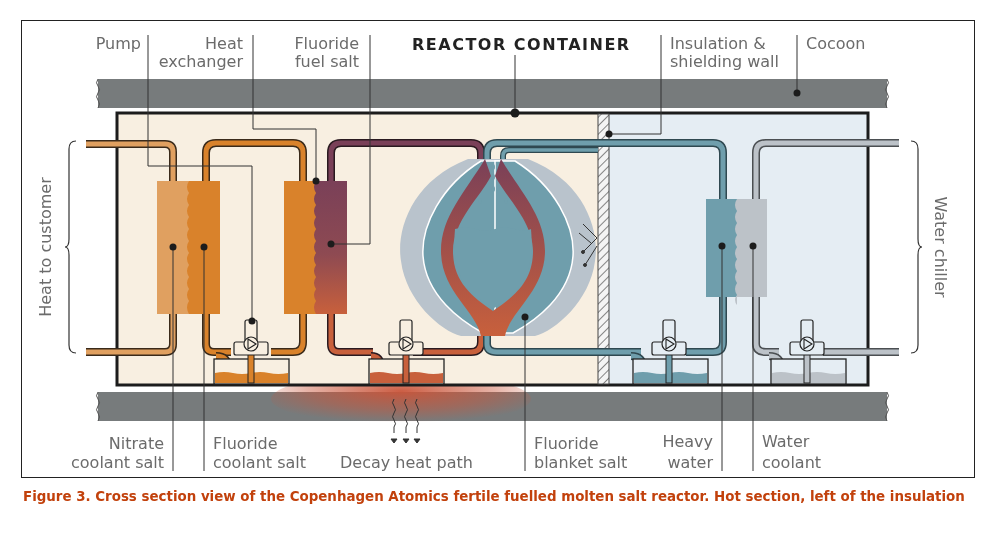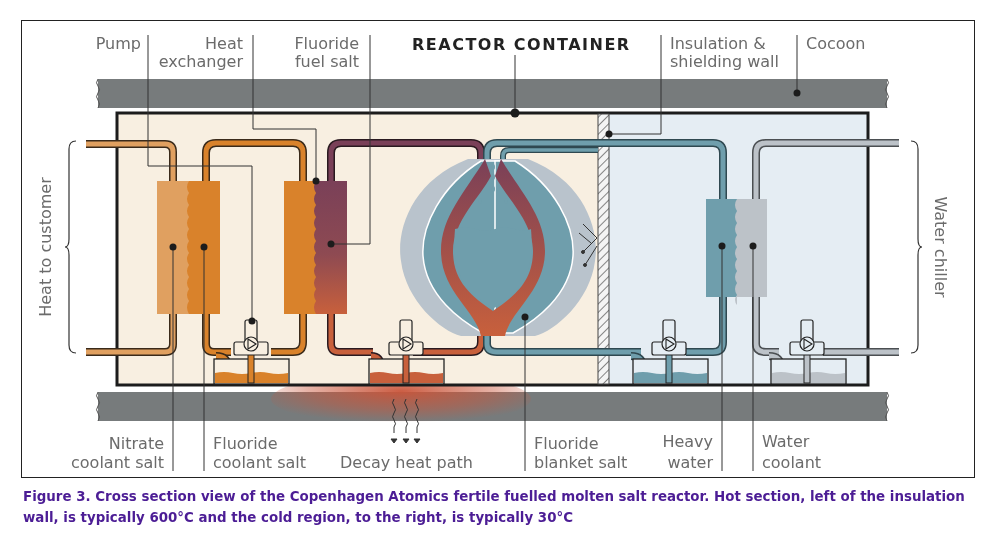--- a/index.html
+++ b/index.html
@@ -5,21 +5,21 @@
   html, body { margin:0; padding:0; background:#ffffff; }
   body { width:997px; height:533px; position:relative; overflow:hidden;
          font-family:"Liberation Sans", sans-serif; }
   #frame { position:absolute; left:21px; top:20px; width:954px; height:458px;
            border:1.5px solid #222; box-sizing:border-box; background:#fff; }
   #diagram { position:absolute; left:0; top:0; }
   .lbl { font-family:"DejaVu Sans", sans-serif; font-size:16px; fill:#6b6b6b; }
   .title { font-family:"DejaVu Sans", sans-serif; font-size:16px; fill:#222; letter-spacing:1.5px; font-weight:bold; }
   #caption { position:absolute; left:23px; top:486px; width:960px;
              font-family:"DejaVu Sans", sans-serif; font-weight:bold; font-size:13.4px;
-             line-height:21px; color:#4c1d95; }
+             line-height:21px; color:#c2410c; }
 </style>
 </head>
 <body>
 
 <div id="frame">
 <svg id="diagram" width="954" height="458" viewBox="21 20 954 458">
   <defs>
     <linearGradient id="fuelGrad" x1="0" y1="0" x2="0" y2="1">
       <stop offset="0" stop-color="#7a4058"></stop>
       <stop offset="0.55" stop-color="#8e4a52"></stop>
@@ -252,14 +252,13 @@
   <text class="lbl" x="533" y="467">blanket salt</text>
   <text class="lbl" x="712" y="446" text-anchor="end">Heavy</text>
   <text class="lbl" x="712" y="467" text-anchor="end">water</text>
   <text class="lbl" x="761" y="446">Water</text>
   <text class="lbl" x="761" y="467">coolant</text>
 </svg>
 </div>
 
 <div id="caption">
   <div>Figure 3. Cross section view of the Copenhagen Atomics fertile fuelled molten salt reactor. Hot section, left of the insulation</div>
-  <div>wall, is typically 600°C and the cold region, to the right, is typically 30°C</div>
 </div>
 
 </body></html>

